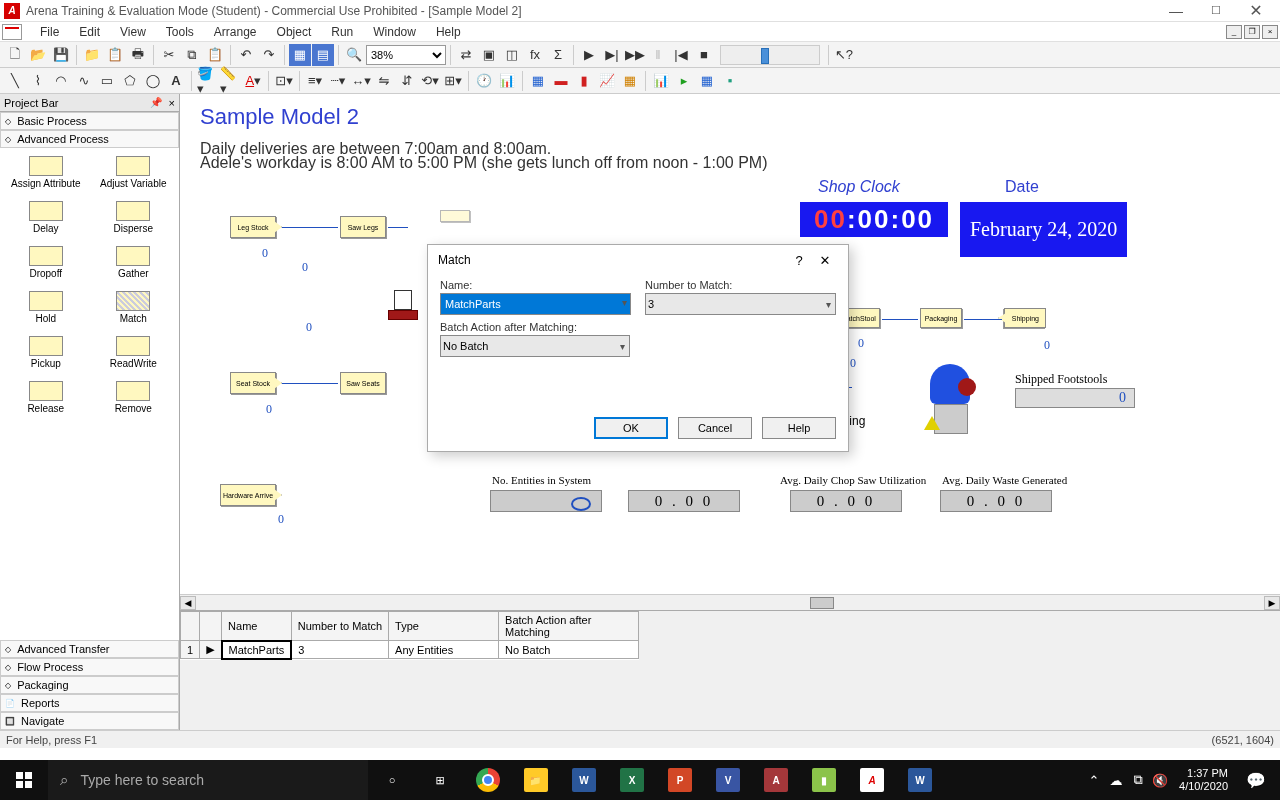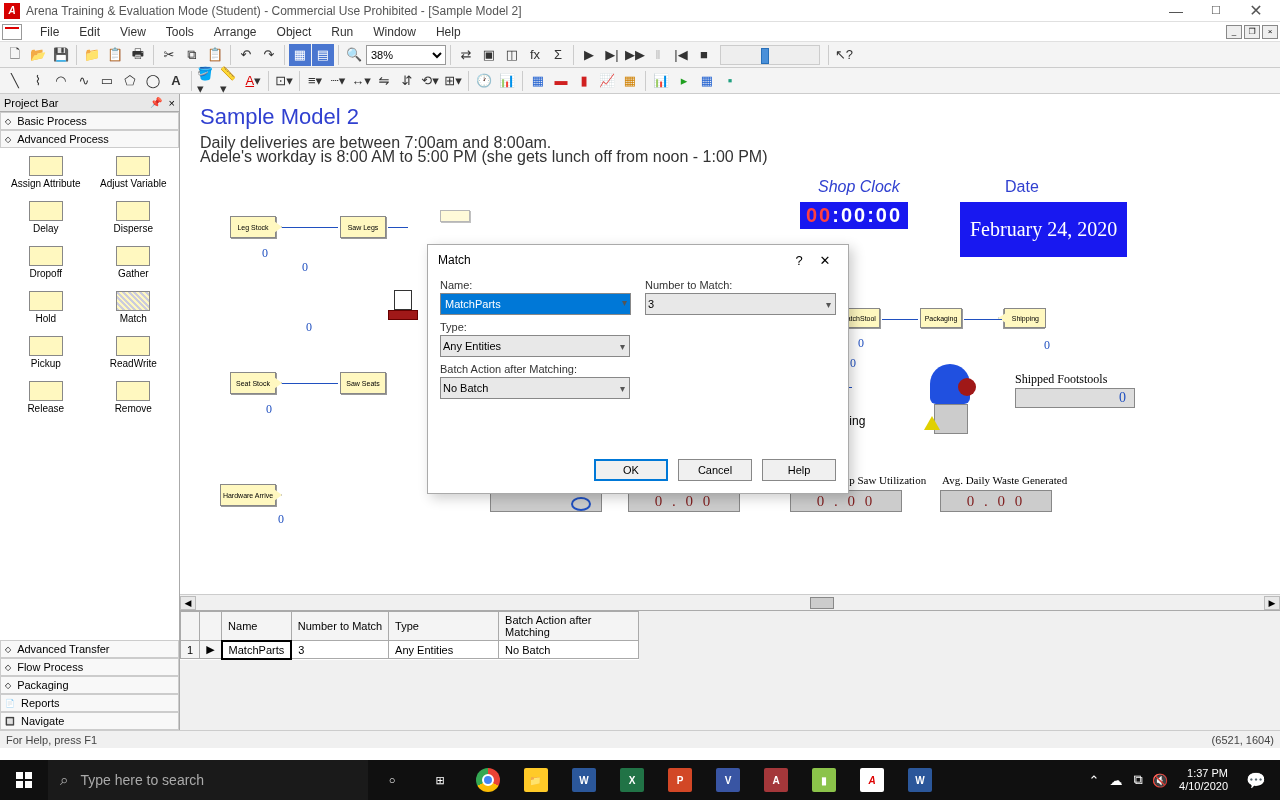--- a/index.html
+++ b/index.html
@@ -45,40 +45,40 @@
 .pb-modules { flex: 1; background: #fff; overflow-y: auto; padding: 4px; position: relative; }
 .pb-modules .modgrid { display: grid; grid-template-columns: 1fr 1fr; gap: 4px 4px; }
 .mod-item { display: flex; flex-direction: column; align-items: center; padding: 4px 2px; cursor: pointer; }
 .mod-item .mod-shape { width: 34px; height: 20px; background: #fff8c0; border: 1px solid #888; }
 .mod-item .mod-shape.hatched { background: repeating-linear-gradient(45deg,#ccd,#ccd 2px,#fff8c0 2px,#fff8c0 4px); }
 .mod-item .mod-label { font-size: 10px; text-align: center; margin-top: 2px; line-height: 11px; }
 
 
 .canvas-wrap { flex: 1; background: #fff; position: relative; overflow: hidden; }
 .canvas { position: absolute; inset: 0 0 16px 0; background: #fff; padding: 10px 20px; }
-.model-title { color: #3040d0; font-size: 22px; font-family: Arial; margin-bottom: 6px; }
+.model-title { color: #3040d0; font-size: 22px; font-family: Arial; margin-bottom: 12px; }
 .model-sub { color: #333; font-size: 16px; line-height: 14px; }
 
 .shop-clock-label { position: absolute; top: 84px; left: 638px; color: #3040d0; font-size: 16px; font-style: italic; }
-.shop-clock { position: absolute; top: 108px; left: 620px; background: #1818f0; color: #fff; font-size: 20px; letter-spacing: 2px; padding: 2px 6px; font-family: Arial; font-weight: bold; }
+.shop-clock { position: absolute; top: 108px; left: 620px; background: #1818f0; color: #fff; font-size: 26px; letter-spacing: 2px; padding: 2px 14px; font-family: Arial; font-weight: bold; }
 .shop-clock .red { color: #ff4040; }
 
 .date-label { position: absolute; top: 84px; left: 825px; color: #3040d0; font-size: 16px; }
 .date-box { position: absolute; top: 108px; left: 780px; background: #1818f0; color: #fff; font-size: 20px; padding: 16px 10px; font-family: "Times New Roman", serif; }
 
 .flowblock { position: absolute; background: #fff8c0; border: 1px solid #888; font-size: 7px; display: flex; align-items: center; justify-content: center; box-shadow: 1px 1px 0 #999; }
 .flowblock.notch::after { content: ''; position: absolute; right: -7px; top: 4px; bottom: 4px; width: 7px; background: #fff8c0; clip-path: polygon(0 0, 100% 50%, 0 100%); border-right: 1px solid #888; }
 .conn { position: absolute; height: 1px; background: #2050c0; }
 .zero { position: absolute; color: #2050c0; font-size: 12px; font-family: "Times New Roman"; }
 
 .shipped-label { position: absolute; top: 278px; left: 835px; font-size: 12px; font-family: "Times New Roman"; }
 .shipped-box { position: absolute; top: 294px; left: 835px; width: 120px; height: 20px; background: #ddd; border: 1px solid #888; display: flex; align-items: center; justify-content: flex-end; padding-right: 8px; color: #2050c0; font-family: "Times New Roman"; font-size: 14px; }
 
 .stat-label { position: absolute; font-size: 11px; font-family: "Times New Roman"; }
-.stat-box { position: absolute; width: 112px; height: 22px; background: #ccc; border: 1px solid #888; display: flex; align-items: center; justify-content: center; color: #7f1d1d; font-family: "Times New Roman"; font-size: 15px; letter-spacing: 3px; }
+.stat-box { position: absolute; width: 112px; height: 22px; background: #ccc; border: 1px solid #888; display: flex; align-items: center; justify-content: center; color: #000000; font-family: "Times New Roman"; font-size: 15px; letter-spacing: 3px; }
 .stat-box.entities::after { content: ''; position: absolute; right: 10px; top: 6px; width: 16px; height: 10px; border: 2px solid #2050c0; border-radius: 50%; }
 
 .machine { position: absolute; top: 270px; left: 740px; width: 60px; height: 80px; }
 .machine .clamp { position: absolute; top: 0; left: 10px; width: 40px; height: 40px; background: #2050e0; border-radius: 20px 20px 6px 6px; }
 .machine .ball { position: absolute; top: 14px; left: 38px; width: 18px; height: 18px; background: #a01818; border-radius: 50%; }
 .machine .base { position: absolute; top: 40px; left: 14px; width: 34px; height: 30px; background: #ccc; border: 1px solid #888; }
 .machine .tri { position: absolute; top: 52px; left: 4px; width: 0; height: 0; border-left: 8px solid transparent; border-right: 8px solid transparent; border-bottom: 14px solid #e0d000; }
 
 .hscroll { position: absolute; bottom: 0; left: 0; right: 0; height: 16px; background: #f0f0f0; border-top: 1px solid #ccc; display: flex; align-items: center; }
 .hscroll .thumb { position: absolute; left: 630px; width: 24px; height: 12px; background: #ccc; border: 1px solid #888; top: 2px; }
@@ -446,28 +446,20 @@
       </div>
       <div class="modal-col">
         <div class="modal-label">Number to Match:</div>
         <div class="modal-select">
             <span>3</span>
           </div>
       </div>
     </div>
     <div class="modal-row" style="margin-top:6px;">
       <div class="modal-col" style="flex:0 0 48%;">
-        <div class="modal-label">Type:</div>
-        <div class="modal-select">
-            <span>Any Entities</span>
-          </div>
-      </div>
-    </div>
-    <div class="modal-row" style="margin-top:6px;">
-      <div class="modal-col" style="flex:0 0 48%;">
         <div class="modal-label">Batch Action after Matching:</div>
         <div class="modal-select">
             <span>No Batch</span>
           </div>
       </div>
     </div>
     <div class="modal-btns">
       <button class="modal-btn ok">OK</button>
       <button class="modal-btn">Cancel</button>
       <button class="modal-btn">Help</button>

